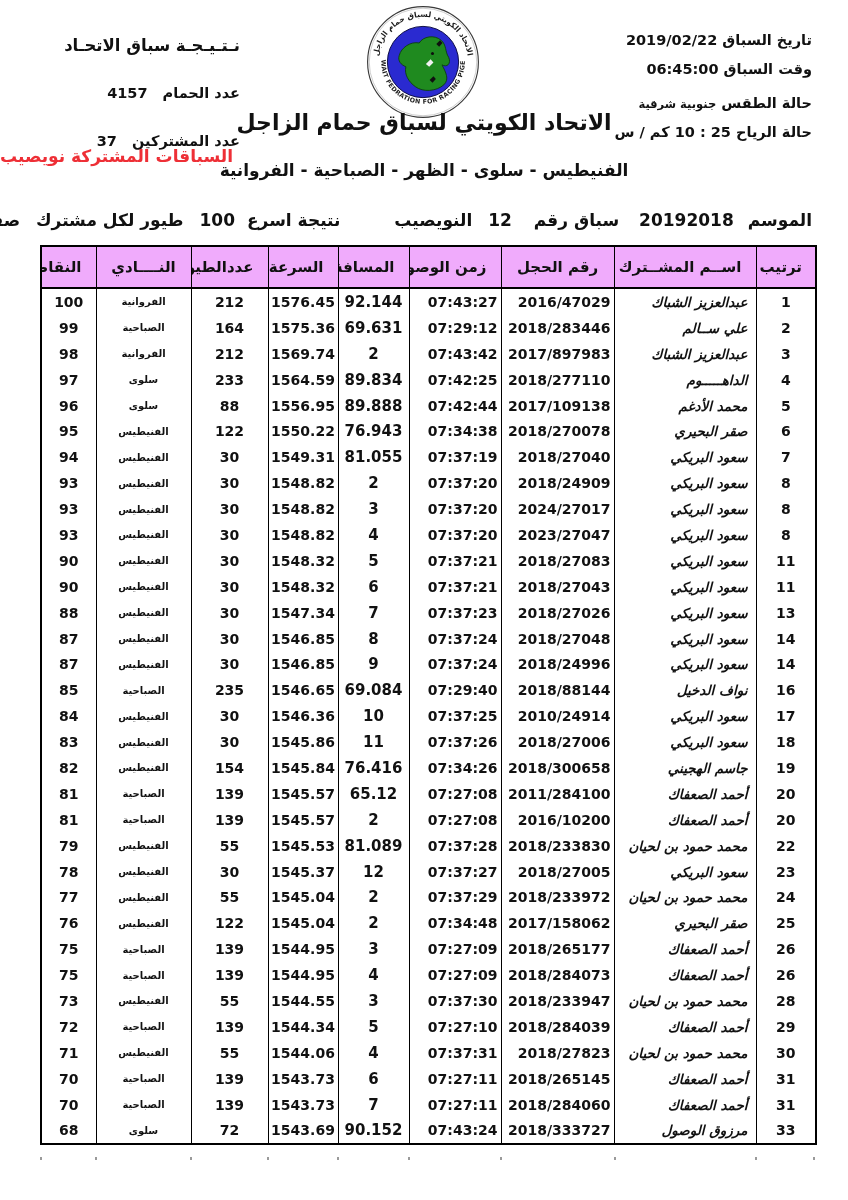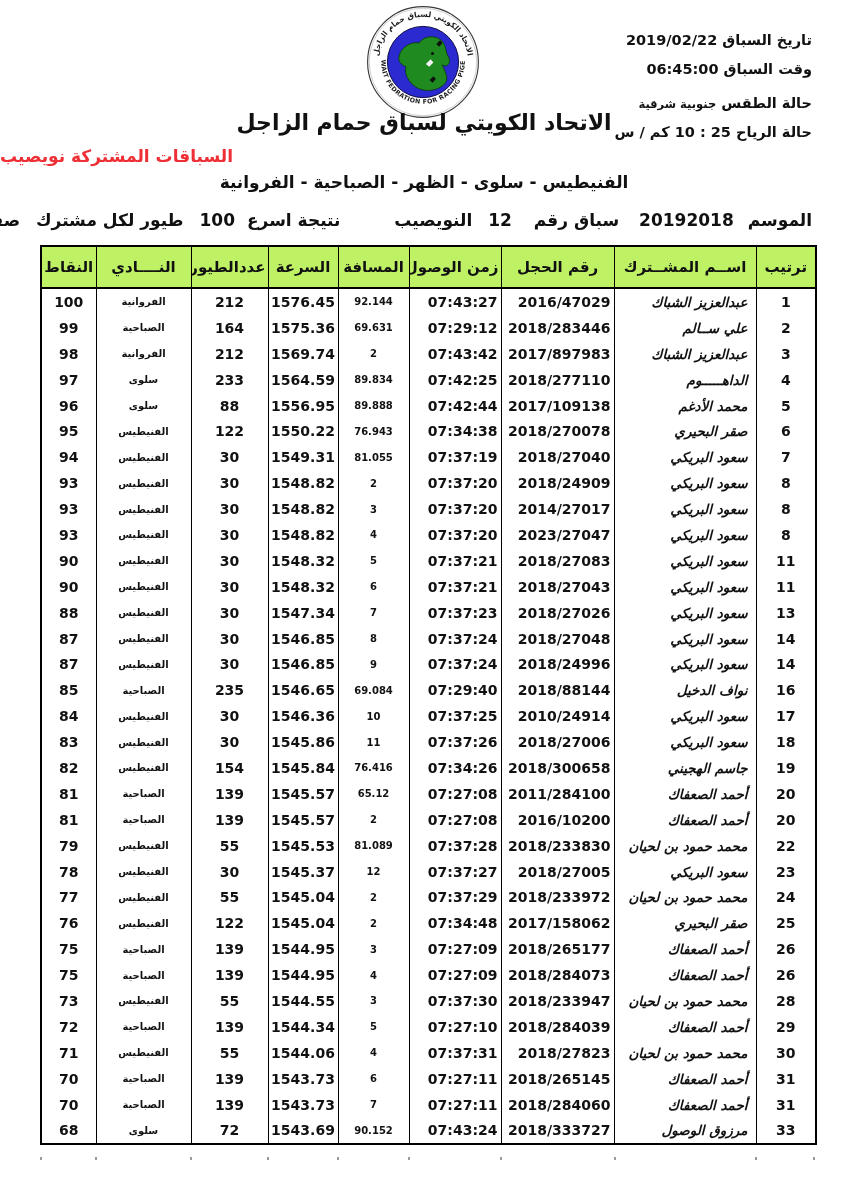--- a/index.html
+++ b/index.html
@@ -23,56 +23,67 @@
   .top-right .row{margin-bottom:13px;white-space:nowrap;}
   .top-right .row.gap{margin-top:18px;}
   .top-right .val{font-weight:bold;}
   .top-right .small{font-size:11.5px;}
 
   
   .title-1{position:absolute;top:110px;left:0;width:848px;text-align:center;
            font-size:22px;font-weight:bold;direction:rtl;}
   .title-2{position:absolute;top:146px;left:0;width:848px;text-align:left;
            font-size:17px;font-weight:bold;direction:rtl;}
-  .title-3{position:absolute;top:172px;left:0;width:848px;text-align:center;
+  .title-3{position:absolute;top:160px;left:0;width:848px;text-align:center;
            font-size:17px;font-weight:bold;direction:rtl;}
 
   
   .season{position:absolute;top:210px;right:36px;left:40px;direction:rtl;
           font-size:17px;font-weight:bold;white-space:nowrap;}
   .season span{display:inline-block;}
   .s-ml8{margin-left:8px;} .s-ml10{margin-left:10px;} .s-ml14{margin-left:14px;}
   .s-ml16{margin-left:16px;} .s-ml30{margin-left:30px;} .s-ml48{margin-left:48px;}
   .s-ml6{margin-left:6px;}
 
   
   table.results{position:absolute;top:245px;left:40px;width:775px;direction:rtl;
                 border-collapse:collapse;table-layout:fixed;
                 border:2px solid #000;}
-  .results th{background:#bef264;height:40px;font-size:15px;font-weight:bold;
+  .results th{background:#f0abfc;height:40px;font-size:15px;font-weight:bold;
               border-left:1px solid #000;border-right:1px solid #000;
-              border-bottom:2px solid #000;padding:0 2px;overflow:hidden;white-space:nowrap;}
+              border-bottom:2px solid #000;padding:0 14px;overflow:hidden;white-space:nowrap;}
   .results td{height:25.9px;font-size:14px;font-weight:bold;text-align:center;
               border-left:1px solid #000;border-right:1px solid #000;
               padding:0 1px;overflow:hidden;white-space:nowrap;vertical-align:middle;}
   .results td.k-name{text-align:right;padding-right:8px;font-size:13.5px;font-style:italic;}
   .results td.k-ring{text-align:right;padding-right:3px;}
   .results td.k-time{text-align:right;padding-right:3px;}
   .results td.k-club{font-size:10px;}
-  .results td.k-dist{font-size:10px;}
+  .results td.k-dist{font-size:15px;}
 
   
   .ticks{position:absolute;top:1157px;left:40px;width:775px;height:4px;}
   .ticks i{position:absolute;top:0;width:2px;height:3px;background:#9a9a9a;}
 </style>
 </head>
 <body>
 
 <div class="page">
 
+  <div class="top-left">
+    <div class="big">نـتـيـجـة سباق الاتحـاد</div>
+    <div class="line">
+      <span>عدد الحمام</span>
+      <span class="num">4157</span>
+    </div>
+    <div class="line">
+      <span>عدد المشتركين</span>
+      <span class="num">37</span>
+    </div>
+  </div>
 
   <div class="logo">
     <svg viewBox="0 0 120 120" width="114" height="114" aria-hidden="true">
       <circle cx="60" cy="60" r="58.3" fill="#ffffff" stroke="#3a3a3a" stroke-width="1.2"></circle>
       <circle cx="60" cy="60" r="56.6" fill="none" stroke="#9a9a9a" stroke-width="0.5"></circle>
       <defs>
         <path id="arcTop" d="M 12.5,60 A 47.5,47.5 0 0 1 107.5,60"></path>
         <path id="arcBot" d="M 16,60 A 44,44 0 0 0 104,60"></path>
       </defs>
       <text font-size="8" font-weight="bold" fill="#1c1c1c" font-family="DejaVu Sans, sans-serif">
@@ -239,21 +250,21 @@
           <td class="k-time">07:37:20</td>
           <td class="k-dist">2</td>
           <td class="k-speed">1548.82</td>
           <td class="k-birds">30</td>
           <td class="k-club">الفنيطيس</td>
           <td class="k-pts">93</td>
         </tr>
         <tr>
           <td class="k-rank">8</td>
           <td class="k-name">سعود البريكي</td>
-          <td class="k-ring">2014/27017</td>
+          <td class="k-ring">2024/27017</td>
           <td class="k-time">07:37:20</td>
           <td class="k-dist">3</td>
           <td class="k-speed">1548.82</td>
           <td class="k-birds">30</td>
           <td class="k-club">الفنيطيس</td>
           <td class="k-pts">93</td>
         </tr>
         <tr>
           <td class="k-rank">8</td>
           <td class="k-name">سعود البريكي</td>

